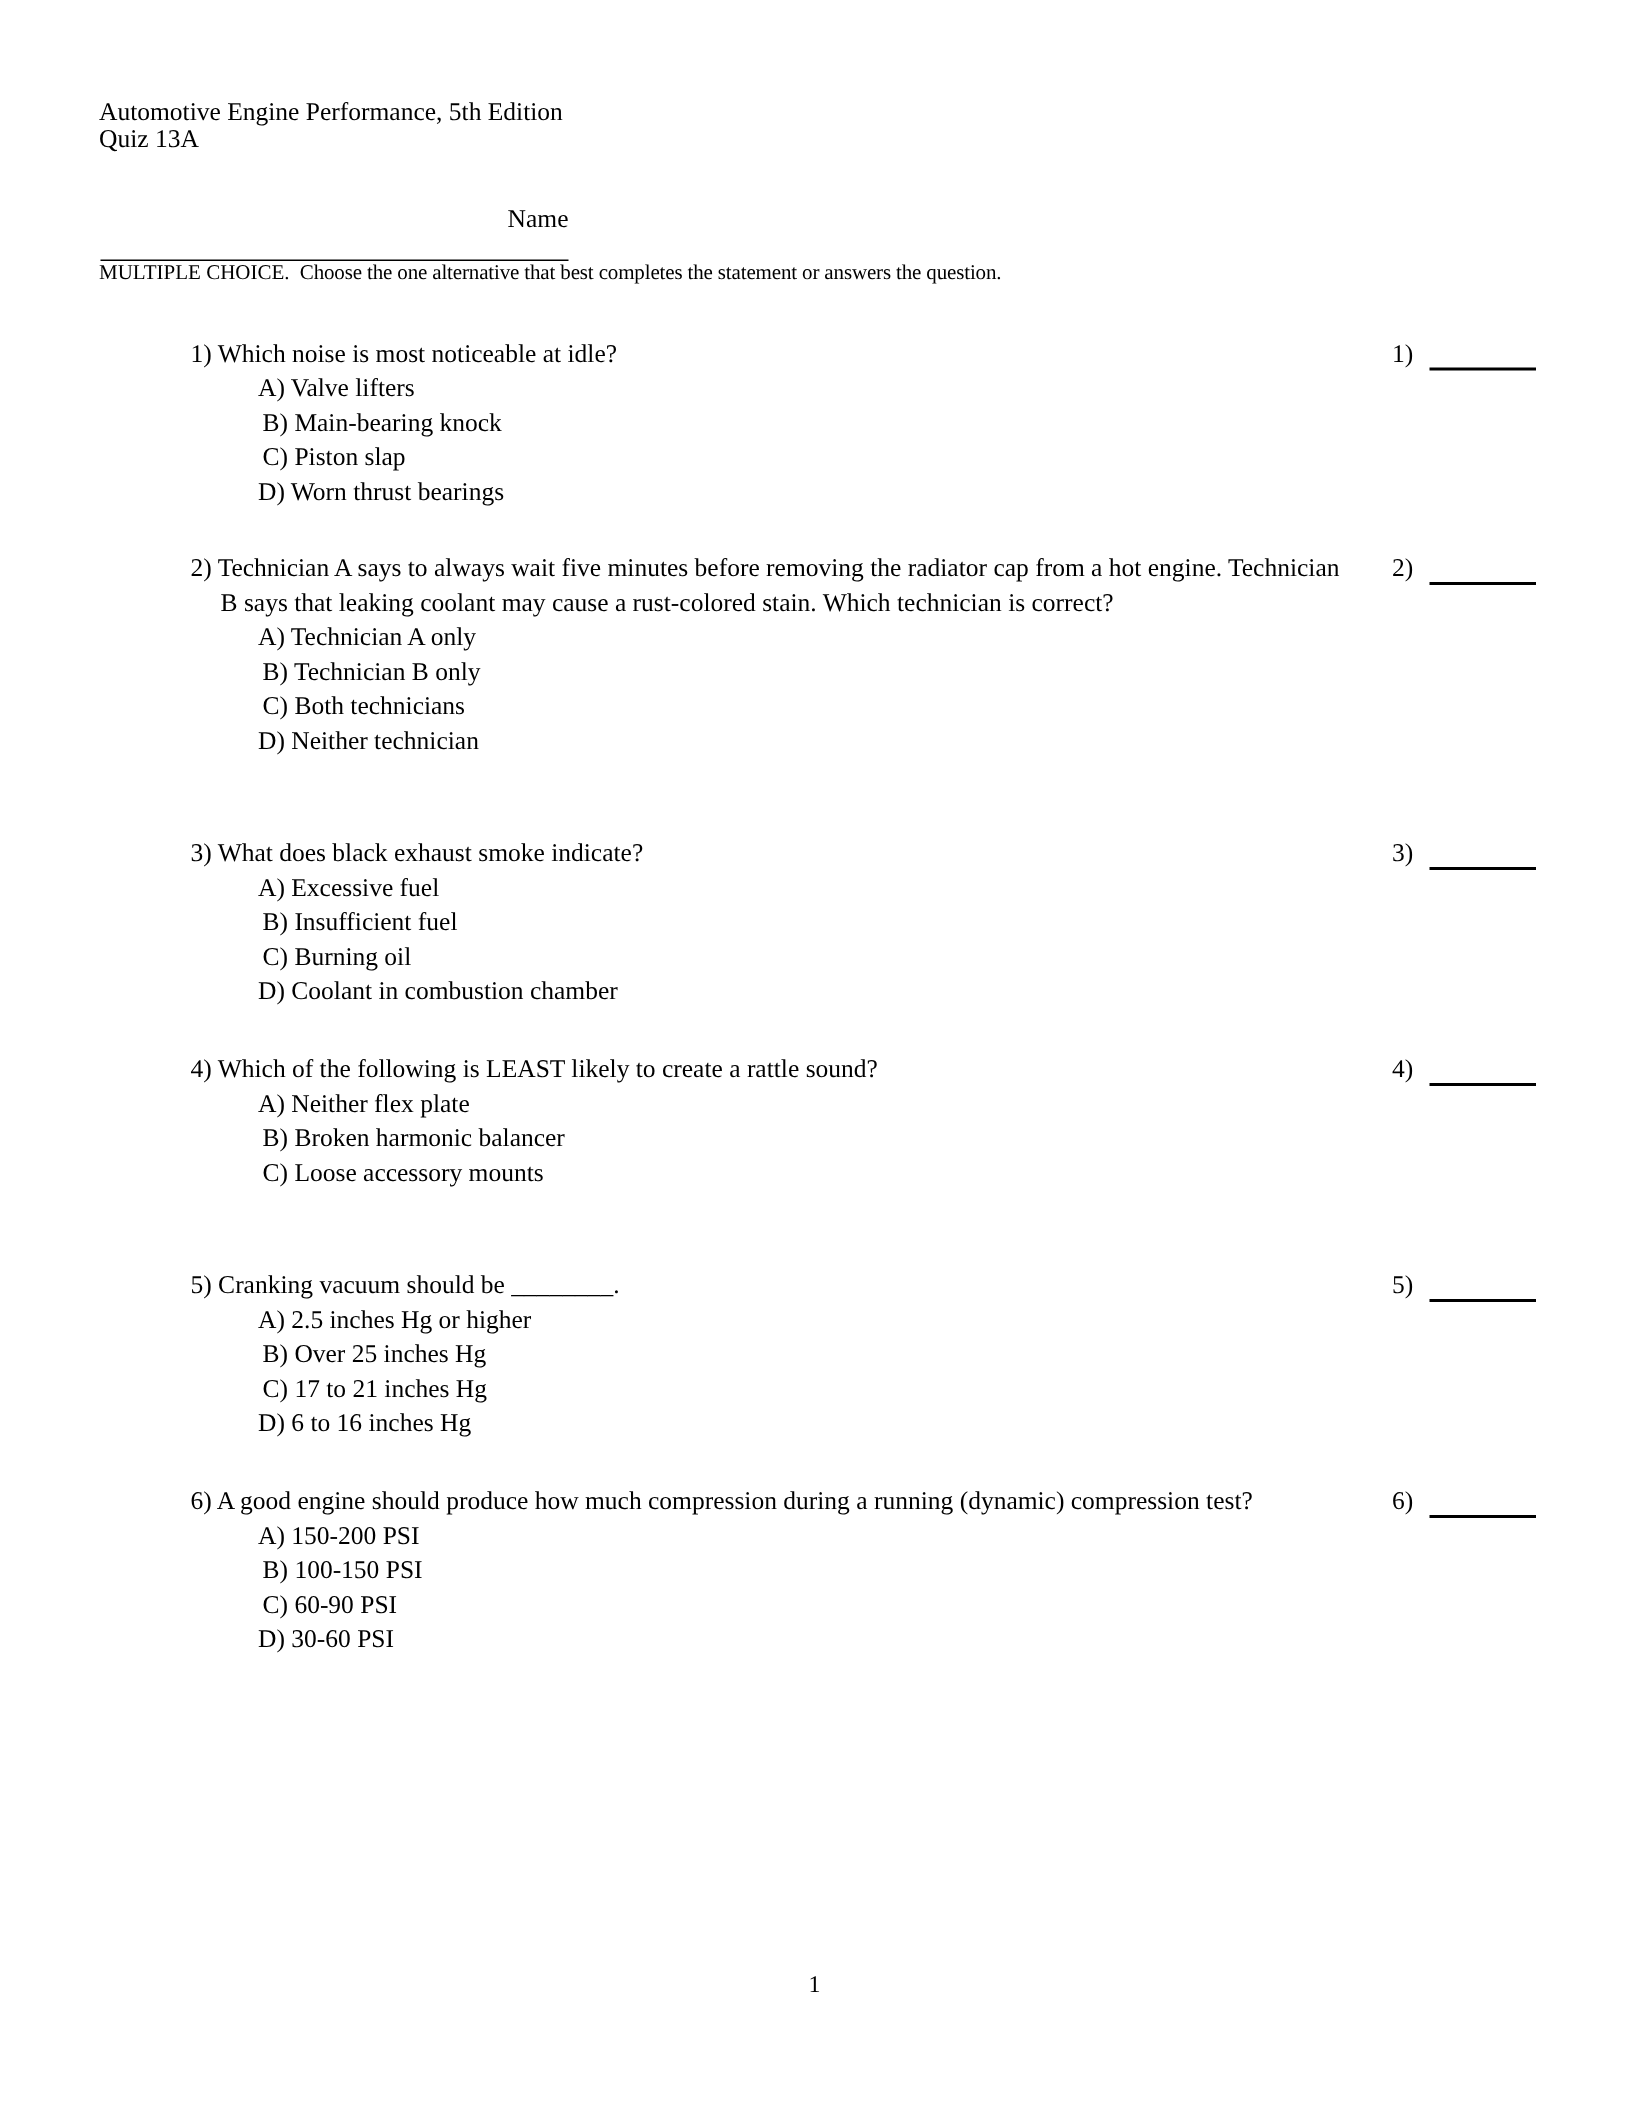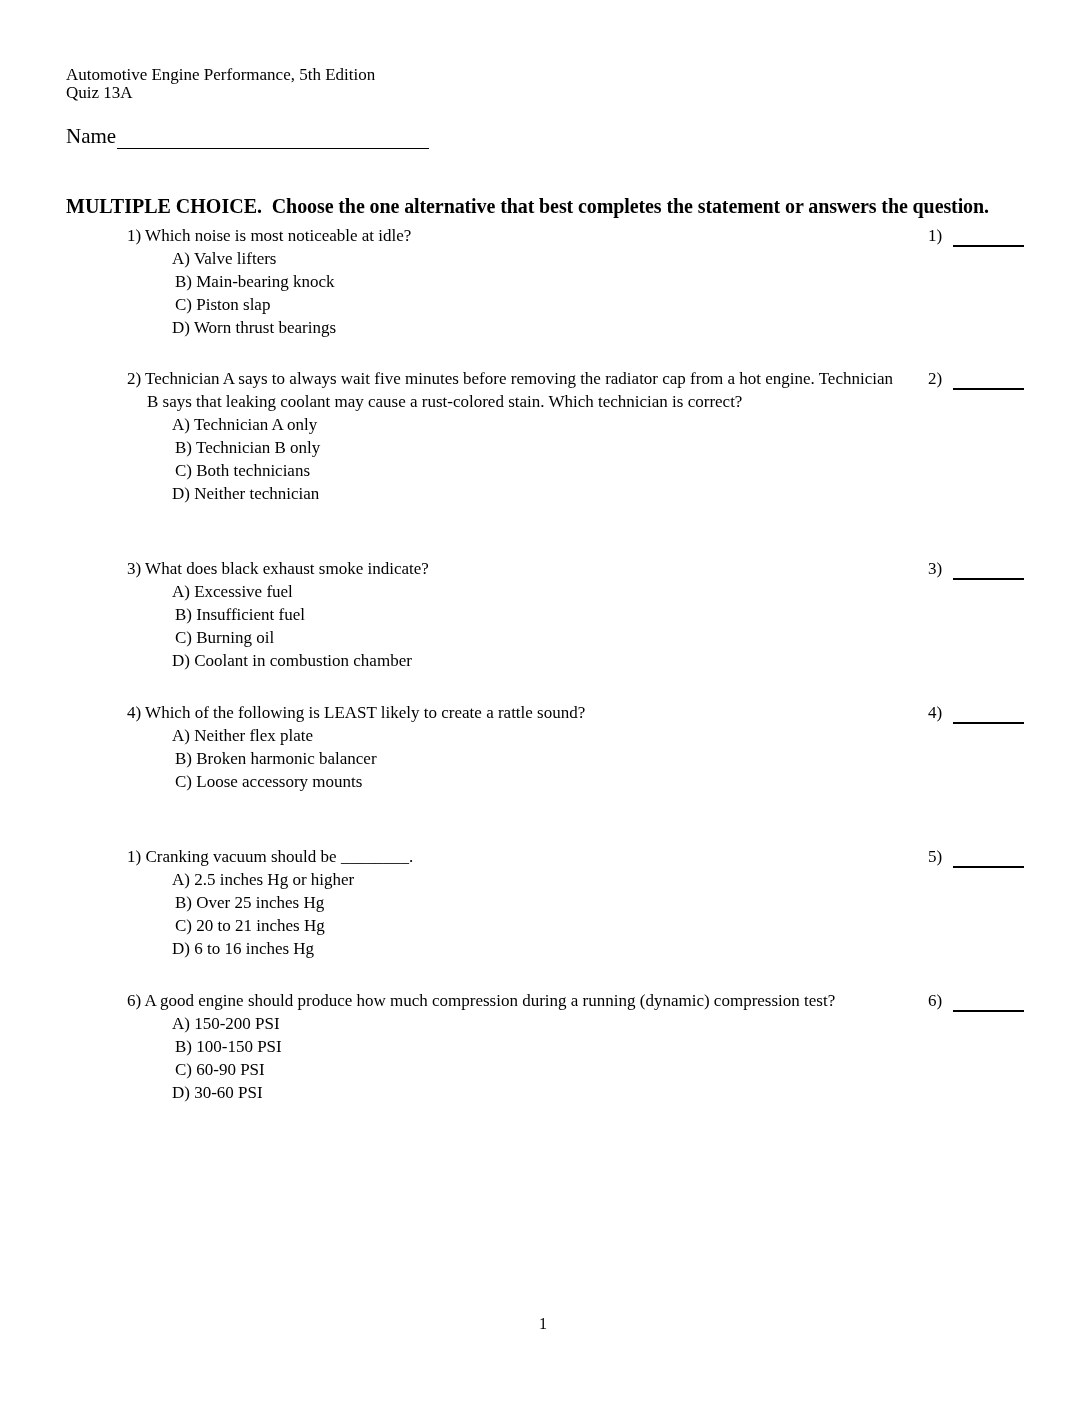--- a/index.html
+++ b/index.html
@@ -1,23 +1,23 @@
 <!DOCTYPE html>
 <html><head>
   <meta charset="utf-8">
   <style>
     html, body { margin: 0; padding: 0; background: #ffffff; }
     body {
       width: 1088px; height: 1408px; position: relative; overflow: hidden;
       font-family: "Liberation Serif", "DejaVu Serif", serif; color: #000;
     }
     .header { position: absolute; left: 66px; top: 66px; font-size: 17px; line-height: 18px; }
-    .name-row { position: absolute; left: 66px; top: 124px; font-size: 21px; display: flex; align-items: flex-end; }
+    .name-row { position: absolute; left: 66px; top: 136px; font-size: 17px; display: flex; align-items: flex-end; flex-direction: column; }
     .name-line { display: inline-block; width: 312px; border-bottom: 1px solid #000; height: 17px; margin-left: 1px; }
-    .instructions { position: absolute; left: 66px; top: 195px; font-size: 20px; font-weight: bold; letter-spacing: -0.1px; white-space: nowrap; }
+    .instructions { position: absolute; left: 66px; top: 175px; font-size: 14px; font-weight: normal; letter-spacing: -0.1px; white-space: nowrap; }
     .instructions .lead { letter-spacing: 0; }
     .q { position: absolute; left: 127px; font-size: 17px; line-height: 23px; width: 780px; }
     .q .stem { padding-left: 20px; text-indent: -20px; }
     .q .opts { margin-left: 45px; }
     .q .opt { white-space: nowrap; }
     .q .opt.b, .q .opt.c { padding-left: 3px; }
     .ans { position: absolute; left: 928px; font-size: 17px; line-height: 23px; display: flex; align-items: flex-end; }
     .ans .blank { display: inline-block; width: 71px; border-bottom: 2px solid #000; height: 17px; margin-left: 11px; }
     .page-num { position: absolute; left: 539px; top: 1315px; font-size: 16px; }
   </style>
@@ -88,25 +88,25 @@
     <div class="opt b">B) Broken harmonic balancer</div>
     <div class="opt c">C) Loose accessory mounts</div>
   </div>
 </div>
 <div class="ans" style="top:701px;">
   <span>4)</span>
   <span class="blank"></span>
 </div>
 
 <div class="q" style="top:845px;">
-  <div class="stem">1) Cranking vacuum should be ________.</div>
+  <div class="stem">5) Cranking vacuum should be ________.</div>
   <div class="opts">
     <div class="opt a">A) 2.5 inches Hg or higher</div>
     <div class="opt b">B) Over 25 inches Hg</div>
-    <div class="opt c">C) 20 to 21 inches Hg</div>
+    <div class="opt c">C) 17 to 21 inches Hg</div>
     <div class="opt d">D) 6 to 16 inches Hg</div>
   </div>
 </div>
 <div class="ans" style="top:845px;">
   <span>5)</span>
   <span class="blank"></span>
 </div>
 
 <div class="q" style="top:989px;">
   <div class="stem">6) A good engine should produce how much compression during a running (dynamic) compression test?</div>

